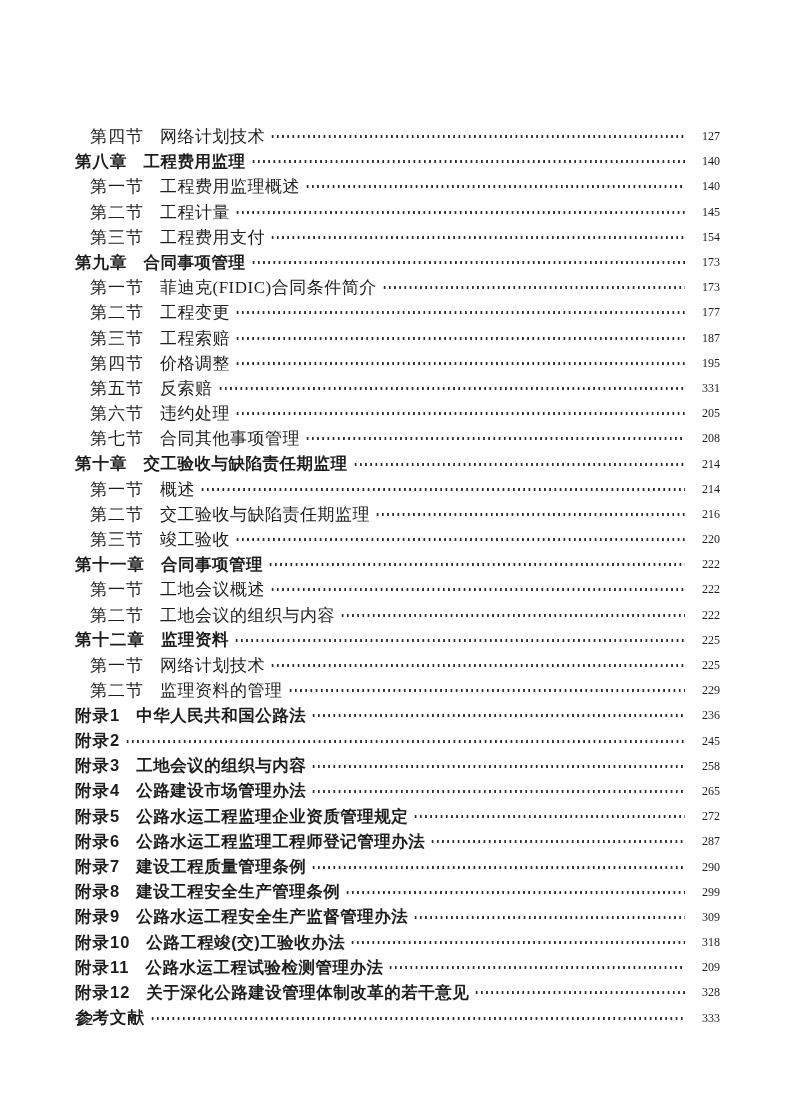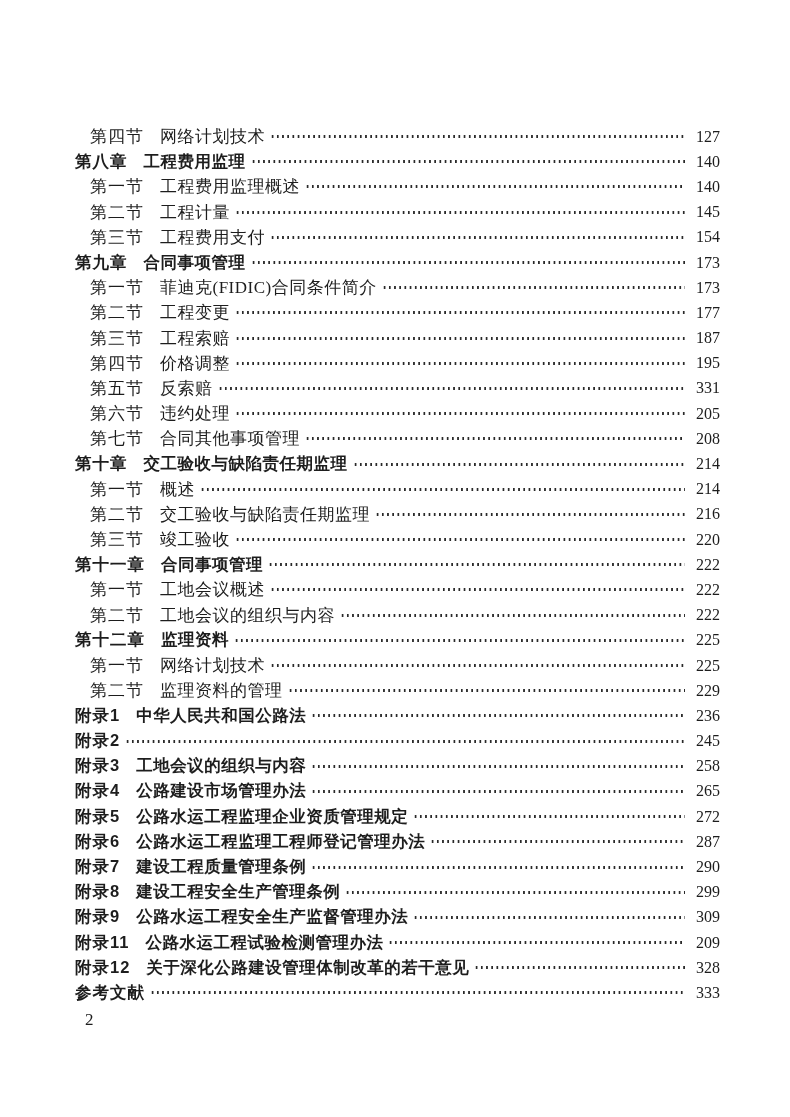--- a/index.html
+++ b/index.html
@@ -62,21 +62,21 @@
     background-size: 5.2px 17px;
     background-repeat: repeat-x;
     background-position: 0 center;
   }
   .pagenum {
     flex: 0 0 auto;
     min-width: 28px;
     text-align: right;
     font-family: "Liberation Serif", "DejaVu Serif", serif;
     font-weight: normal;
-    font-size: 16px;
+    font-size: 12px;
   }
   .folio {
     position: absolute;
     left: 85px;
     top: 1010px;
     font-size: 17px;
     font-family: "Liberation Serif", "DejaVu Serif", serif;
   }
 </style>
 </head>
@@ -300,20 +300,26 @@
     <span class="pagenum">299</span>
   </div>
 
   <div class="row appendix">
     <span class="label">附录9</span>
     <span class="title">公路水运工程安全生产监督管理办法</span>
     <span class="leader"></span>
     <span class="pagenum">309</span>
   </div>
 
+  <div class="row appendix">
+    <span class="label">附录10</span>
+    <span class="title">公路工程竣(交)工验收办法</span>
+    <span class="leader"></span>
+    <span class="pagenum">318</span>
+  </div>
 
   <div class="row appendix">
     <span class="label">附录11</span>
     <span class="title">公路水运工程试验检测管理办法</span>
     <span class="leader"></span>
     <span class="pagenum">209</span>
   </div>
 
   <div class="row appendix">
     <span class="label">附录12</span>

